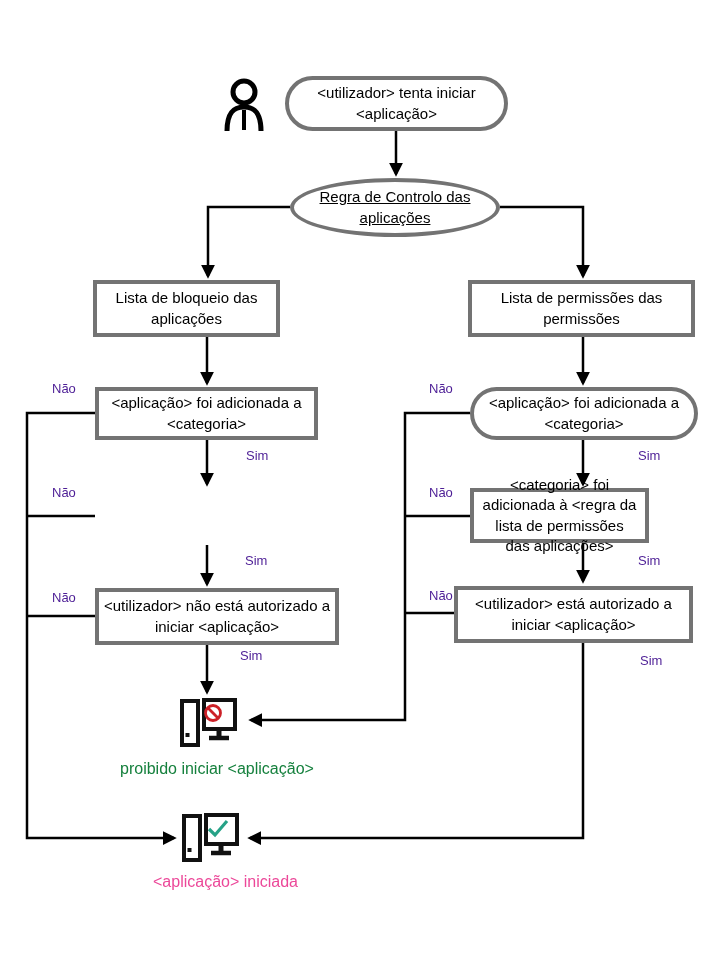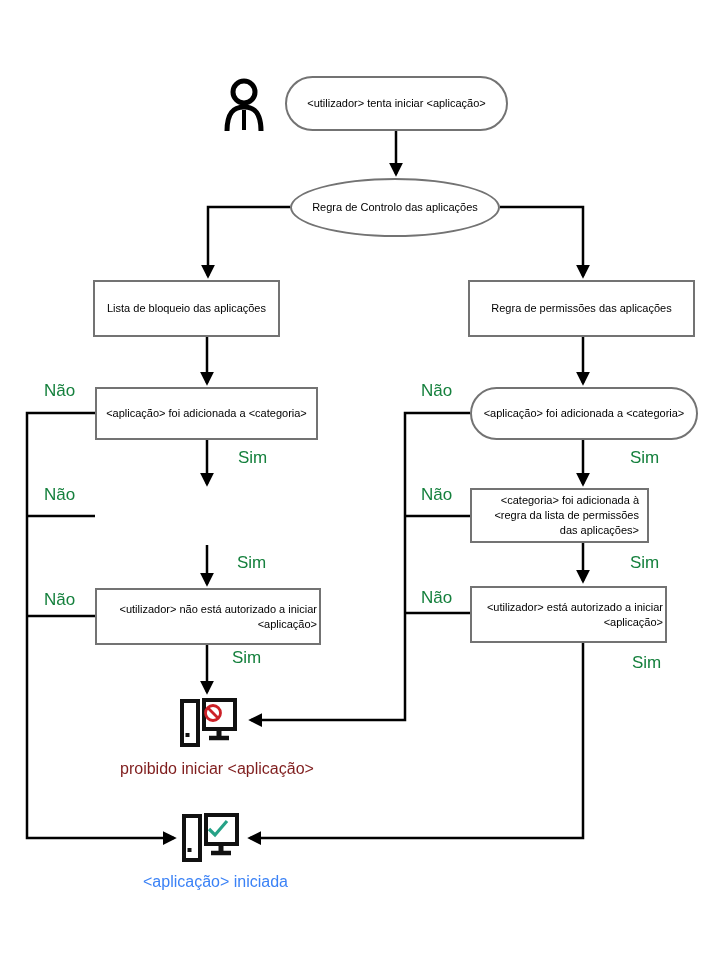--- a/index.html
+++ b/index.html
@@ -2,46 +2,46 @@
 <html><head>
 <meta charset="utf-8">
 <style>
   html,body{margin:0;padding:0;background:#ffffff;}
   .canvas{
     position:relative;width:720px;height:960px;background:#ffffff;
     font-family:"Liberation Sans","DejaVu Sans",sans-serif;color:#000;overflow:hidden;
   }
   .wires{position:absolute;left:0;top:0;z-index:1;}
   .node{
-    position:absolute;z-index:2;background:#fff;border:2px solid #737373;
-    display:flex;align-items:center;justify-content:center;text-align:right;
-    font-size:11px;line-height:1.35;box-sizing:border-box;
+    position:absolute;z-index:2;background:#fff;border:4px solid #737373;
+    display:flex;align-items:center;justify-content:center;text-align:center;
+    font-size:15px;line-height:1.35;box-sizing:border-box;
   }
   .pill{border-radius:30px;}
-  .oval{border-radius:50%;}
+  .oval{border-radius:50%;text-decoration:underline;}
   .edge-label{
-    position:absolute;z-index:2;font-size:17px;color:#15803d;white-space:nowrap;
+    position:absolute;z-index:2;font-size:13px;color:#4c1d95;white-space:nowrap;margin-left:8px;
   }
   .outcome{
     position:absolute;z-index:2;font-size:16px;white-space:nowrap;
   }
-  .outcome.blocked{color:#7f1d1d;}
-  .outcome.started{color:#3b82f6;}
+  .outcome.blocked{color:#15803d;}
+  .outcome.started{color:#ec4899;margin-left:10px;}
 
   
   #n-start {left:285px;top:76px;width:223px;height:55px;}
   #n-rule  {left:290px;top:178px;width:210px;height:59px;}
   #n-blist {left:93px;top:280px;width:187px;height:57px;}
   #n-alist {left:468px;top:280px;width:227px;height:57px;}
   #n-bstep1{left:95px;top:387px;width:223px;height:53px;}
   #n-astep1{left:470px;top:387px;width:228px;height:53px;border-radius:27px;}
   #n-bstep2{left:95px;top:488px;width:223px;height:57px;padding:0 8px;}
   #n-astep2{left:470px;top:488px;width:179px;height:55px;padding:0 8px;}
-  #n-bstep3{left:95px;top:588px;width:226px;height:57px;padding:2px 2px;}
-  #n-astep3{left:470px;top:586px;width:197px;height:57px;padding:0 2px;}
+  #n-bstep3{left:95px;top:588px;width:244px;height:57px;padding:2px 2px;}
+  #n-astep3{left:454px;top:586px;width:239px;height:57px;padding:0 2px;}
 
   
   #nao-b1{left:44px;top:381px;}  #nao-a1{left:421px;top:381px;}
   #nao-b2{left:44px;top:485px;}  #nao-a2{left:421px;top:485px;}
   #nao-b3{left:44px;top:590px;}  #nao-a3{left:421px;top:588px;}
   #sim-b1{left:238px;top:448px;} #sim-a1{left:630px;top:448px;}
   #sim-b2{left:237px;top:553px;} #sim-a2{left:630px;top:553px;}
   #sim-b3{left:232px;top:648px;} #sim-a3{left:632px;top:653px;}
 
   #out-blocked{left:120px;top:760px;}
@@ -107,21 +107,21 @@
       <rect x="24" y="3" width="31" height="29" fill="#fff" stroke="#111" stroke-width="4"></rect>
       <path d="M39,32 V40" stroke="#111" stroke-width="5" fill="none"></path>
       <path d="M29,41 H49" stroke="#111" stroke-width="4.5" fill="none"></path>
       <path d="M27,17 L33,23 L45,9" stroke="#26a287" stroke-width="3.2" fill="none"></path>
     </g>
   </svg>
 
   <div class="node pill" id="n-start">&lt;utilizador&gt; tenta iniciar &lt;aplicação&gt;</div>
   <div class="node oval" id="n-rule">Regra de Controlo das aplicações</div>
   <div class="node" id="n-blist">Lista de bloqueio das aplicações</div>
-  <div class="node" id="n-alist">Regra de permissões das aplicações</div>
+  <div class="node" id="n-alist">Lista de permissões das permissões</div>
   <div class="node" id="n-bstep1">&lt;aplicação&gt; foi adicionada a &lt;categoria&gt;</div>
   <div class="node" id="n-astep1">&lt;aplicação&gt; foi adicionada a &lt;categoria&gt;</div>
   <div class="node" id="n-astep2">&lt;categoria&gt; foi adicionada à &lt;regra da lista de permissões das aplicações&gt;</div>
   <div class="node" id="n-bstep3">&lt;utilizador&gt; não está autorizado a iniciar &lt;aplicação&gt;</div>
   <div class="node" id="n-astep3">&lt;utilizador&gt; está autorizado a iniciar &lt;aplicação&gt;</div>
 
   <div class="edge-label" id="nao-b1">Não</div>
   <div class="edge-label" id="nao-b2">Não</div>
   <div class="edge-label" id="nao-b3">Não</div>
   <div class="edge-label" id="nao-a1">Não</div>

